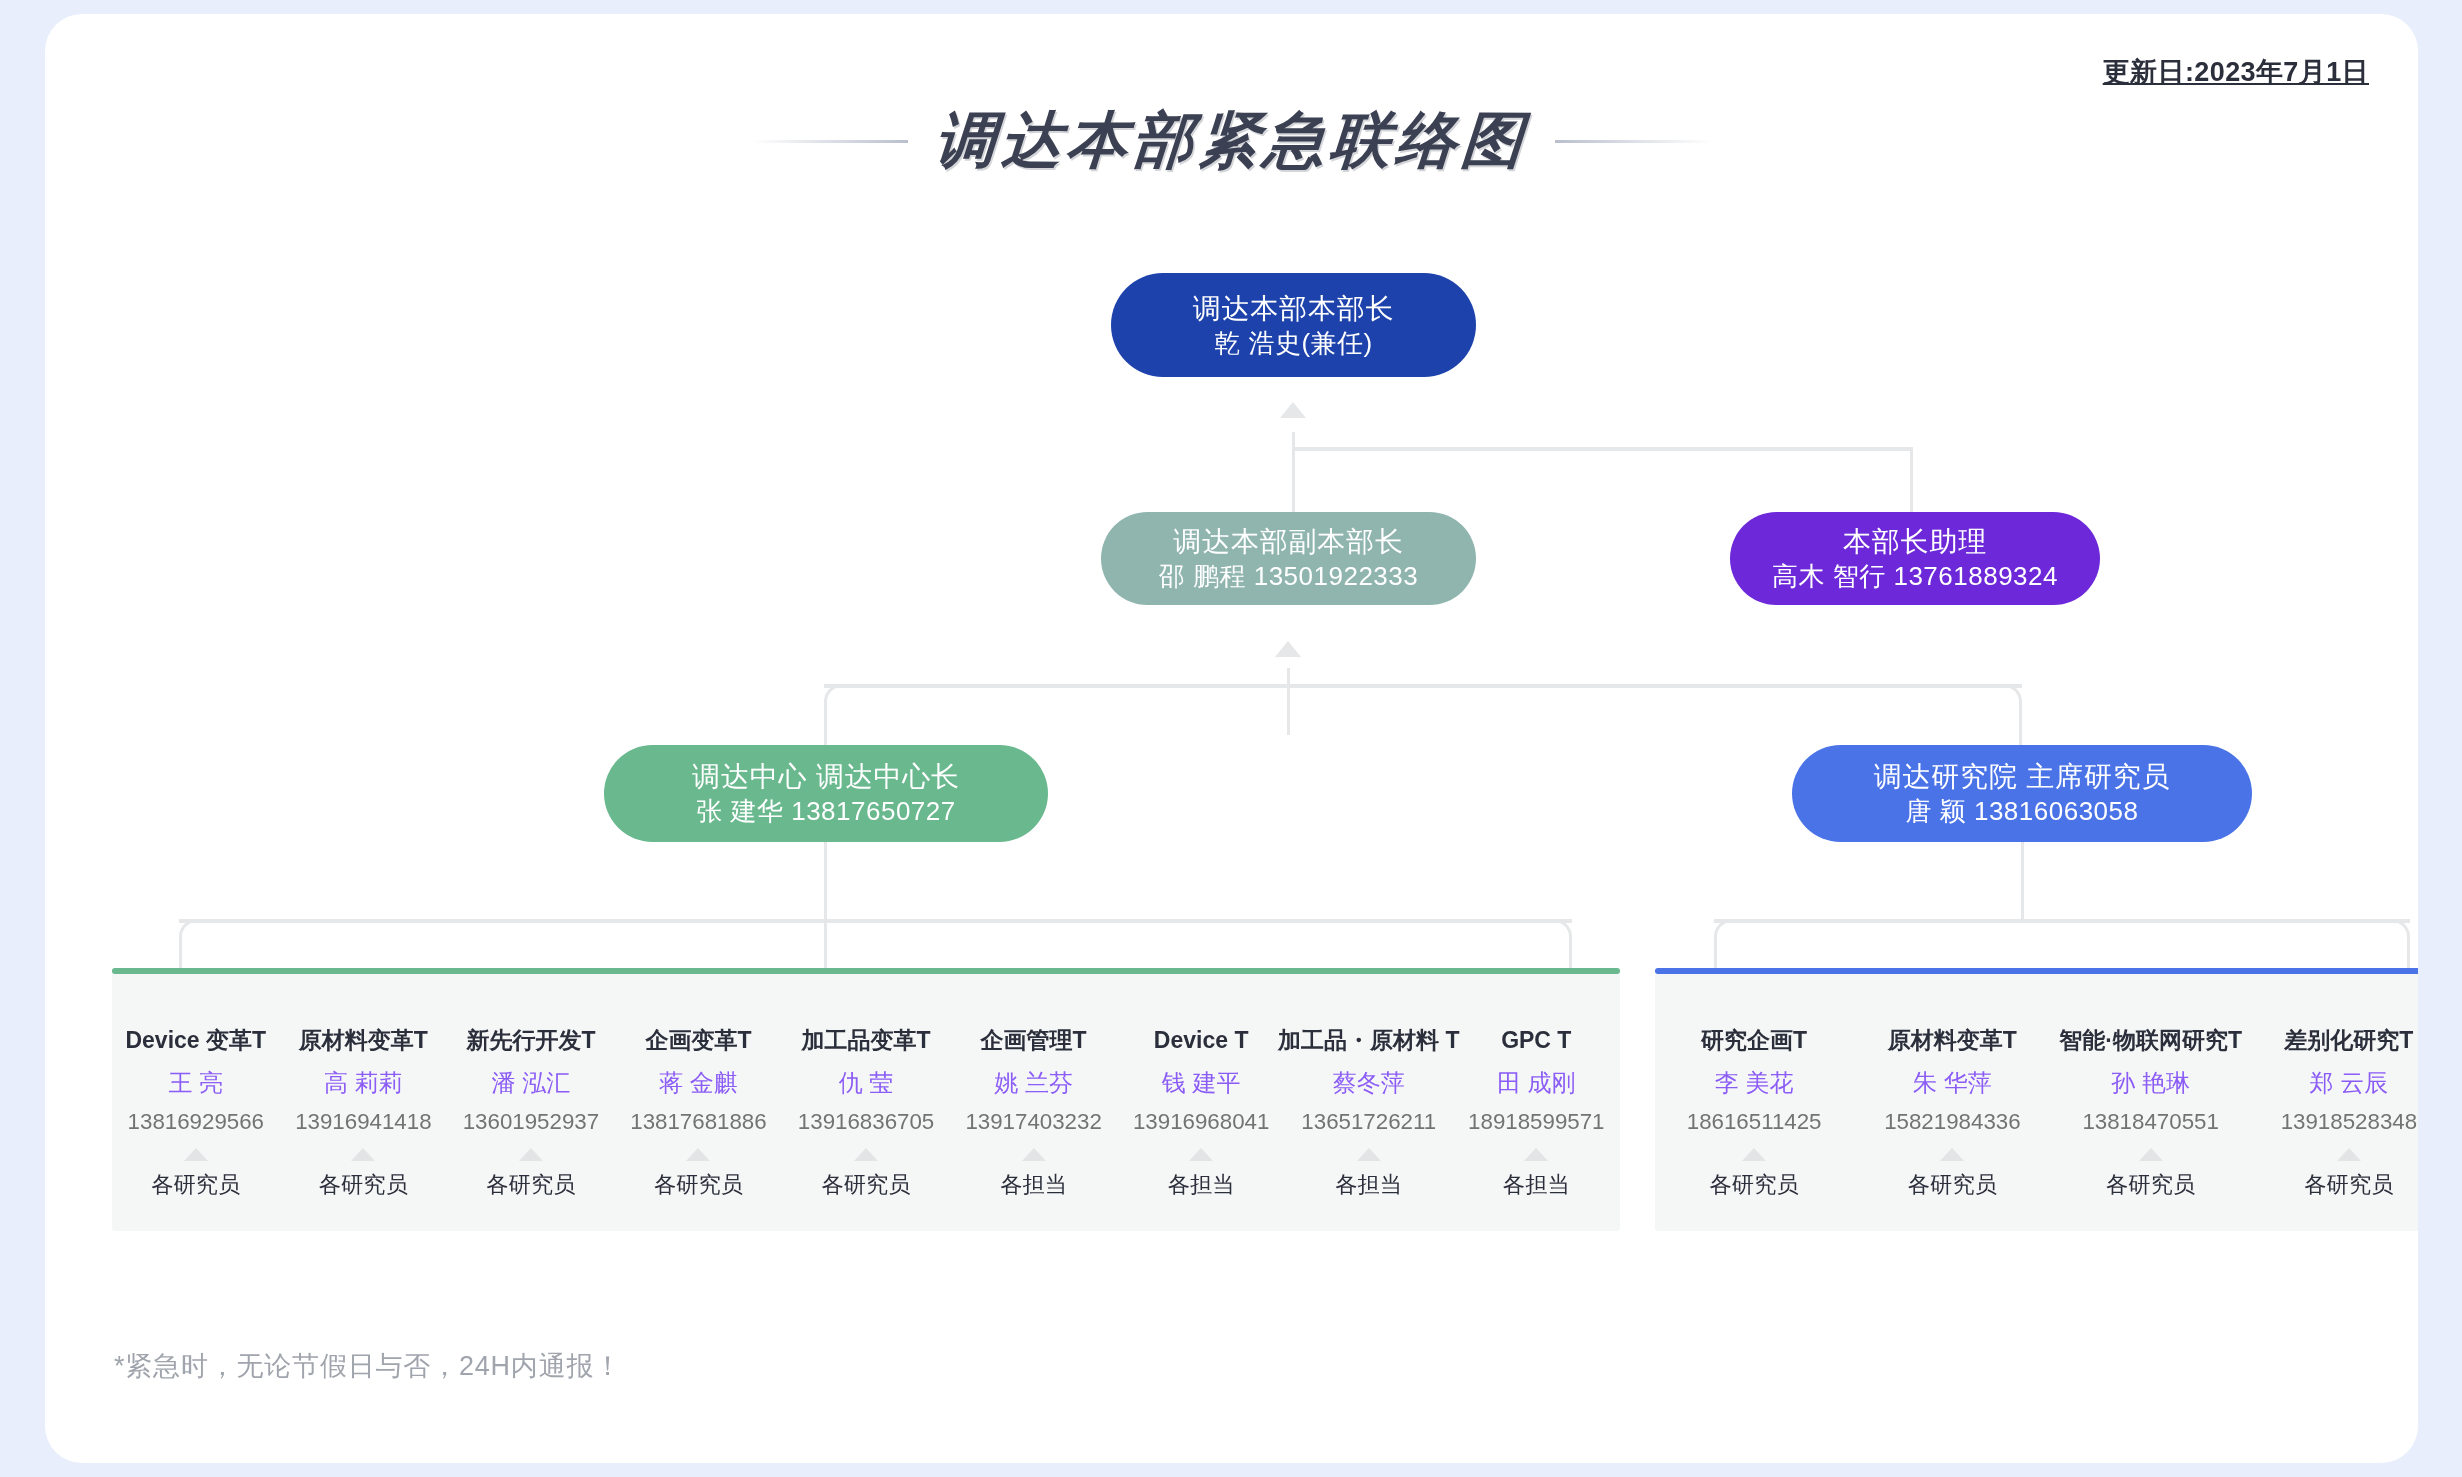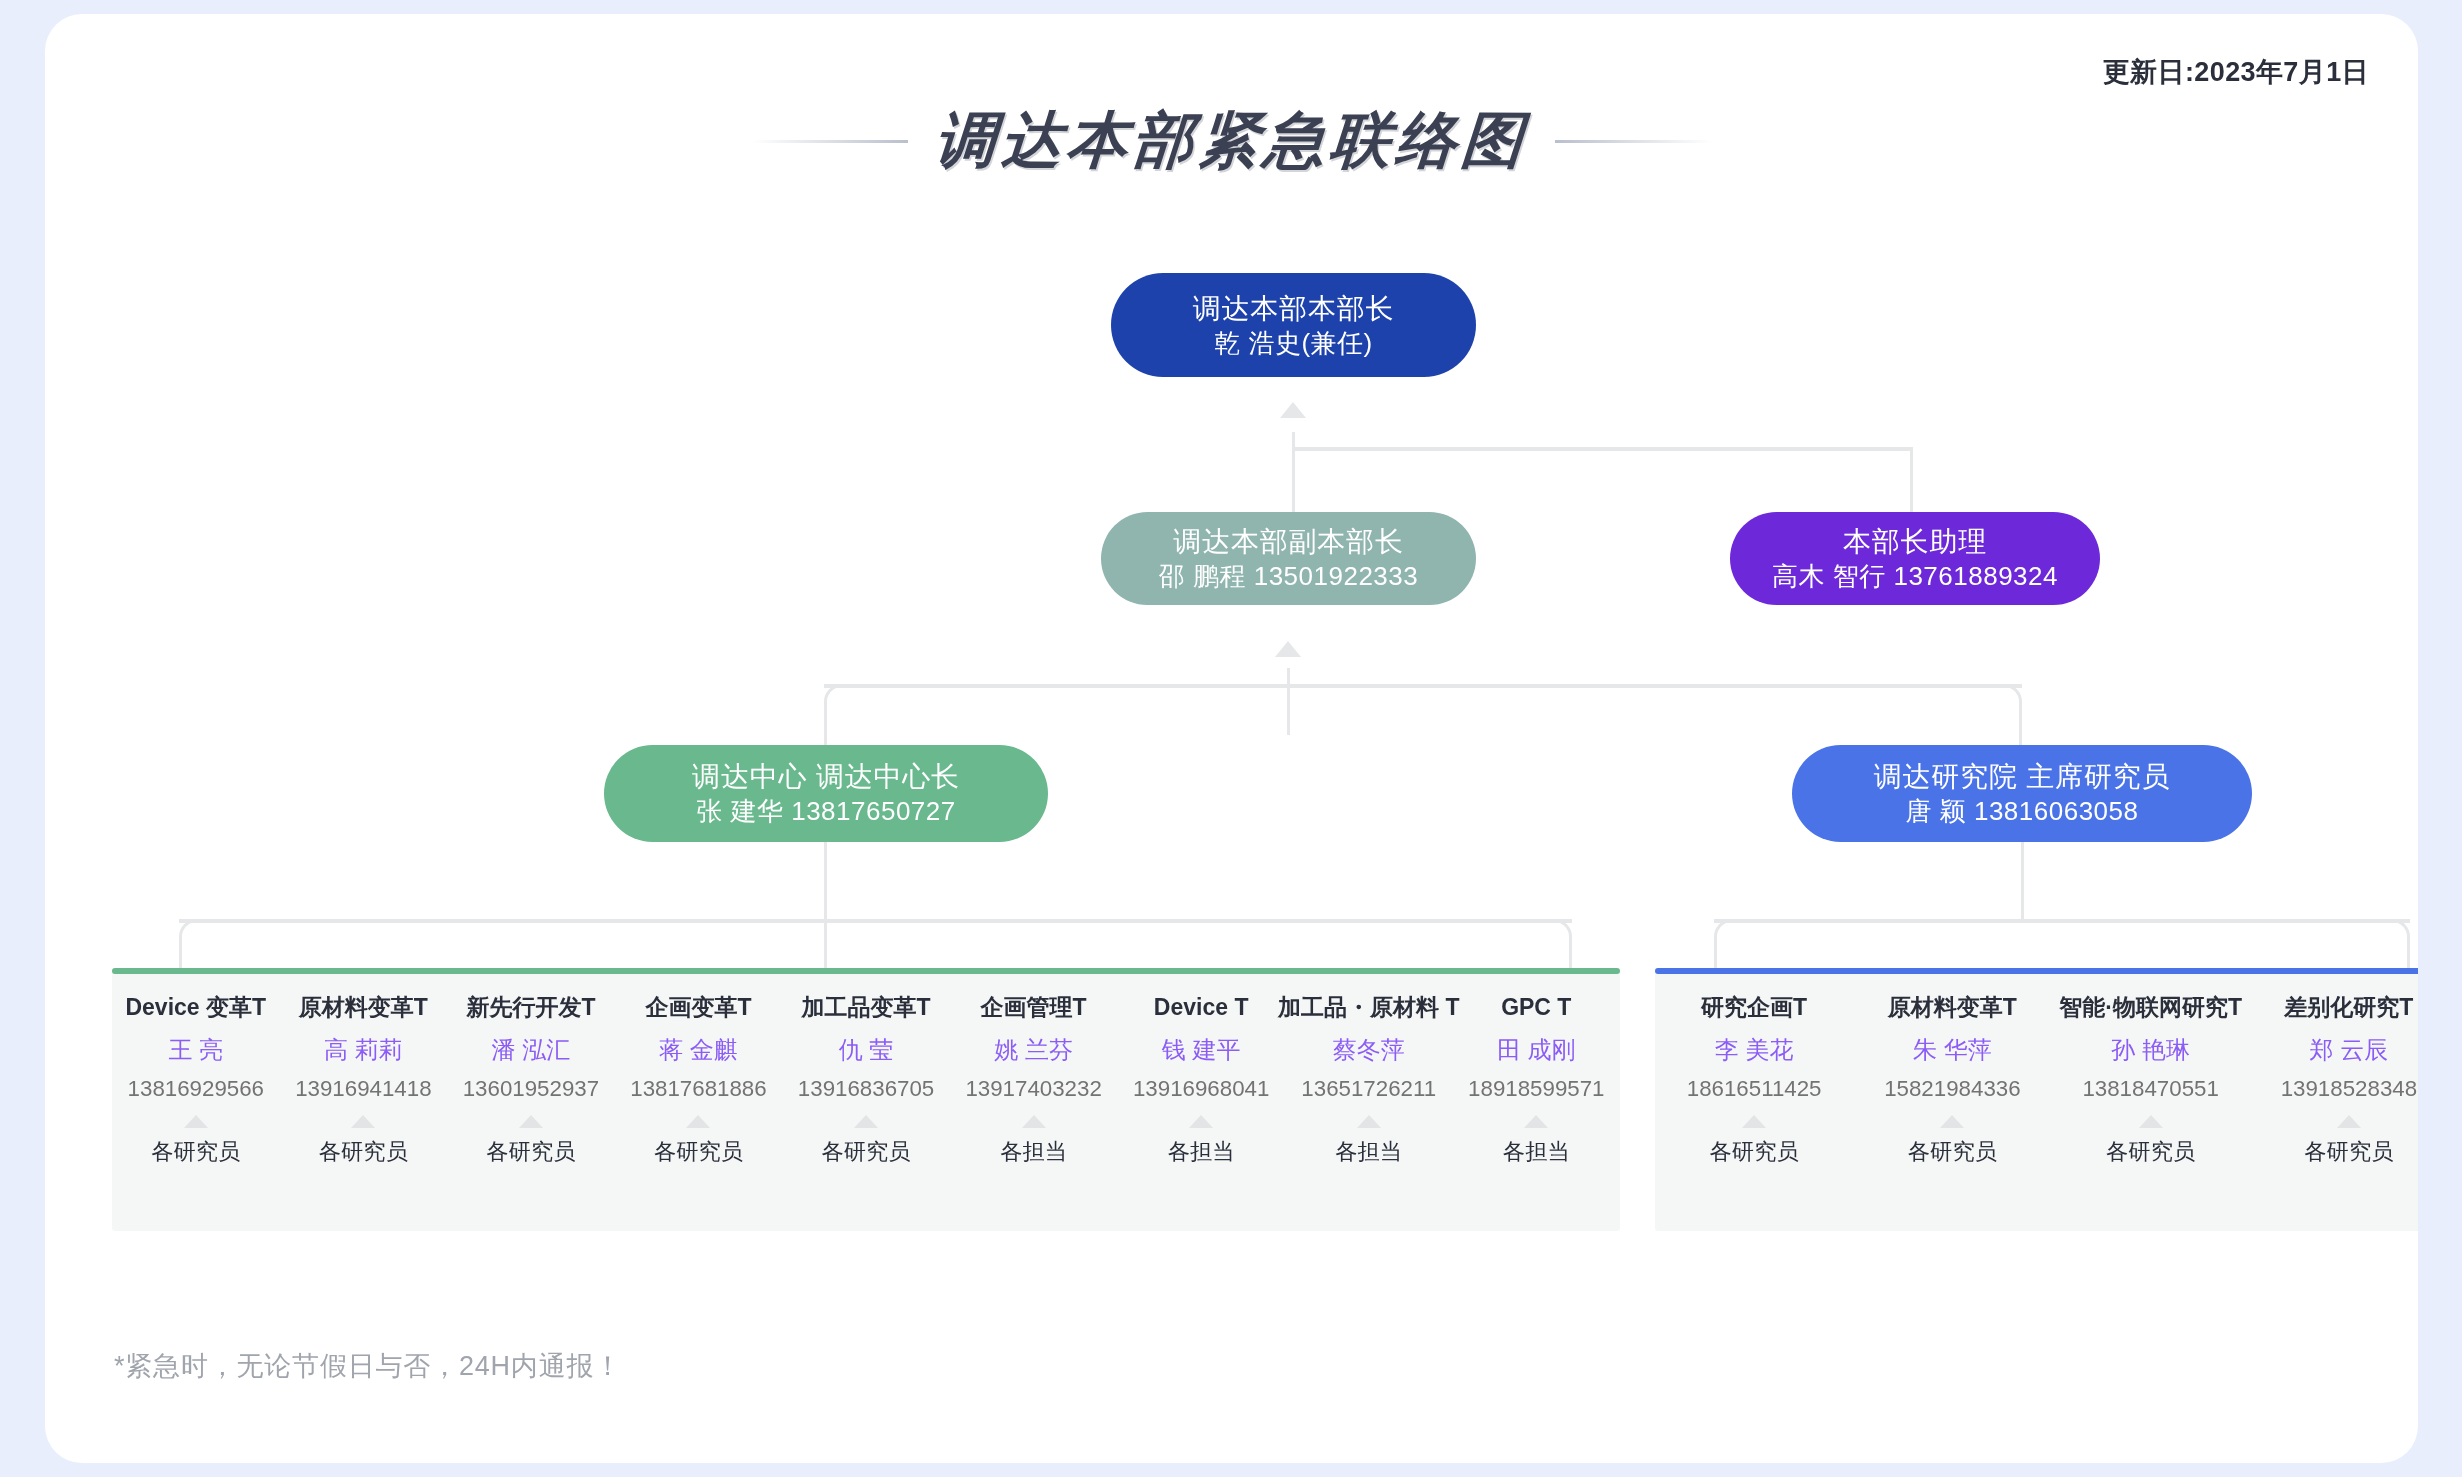--- a/index.html
+++ b/index.html
@@ -25,20 +25,21 @@
   
   .update-date {
     position: absolute;
     right: 49px;
     top: 40px;
     font-size: 27px;
     font-weight: 700;
     color: #2b2f3b;
     letter-spacing: 0.4px;
     white-space: nowrap;
+    text-decoration: underline;
   }
 
   .title-row {
     position: absolute;
     top: 86px;
     left: 0;
     width: 100%;
     display: flex;
     align-items: center;
     justify-content: center;
@@ -130,21 +131,21 @@
   #panel-left  .panel-bar { background: #69b88e; }
   #panel-right { left: 1610px; top: 954px; width: 793px;  height: 263px; }
   #panel-right .panel-bar { background: #4a73e8; }
 
   .cols { position: absolute; left: 0; top: 0; width: 100%; height: 100%; display: flex; }
   .col {
     flex: 1 1 0;
     display: flex;
     flex-direction: column;
     align-items: center;
-    padding-top: 25px;
+    padding-top: 58px;
     min-width: 0;
   }
   .col .c-team {
     font-size: 23px;
     font-weight: 700;
     color: #2b2f3b;
     white-space: nowrap;
     line-height: 1.3;
   }
   .col .c-name {

